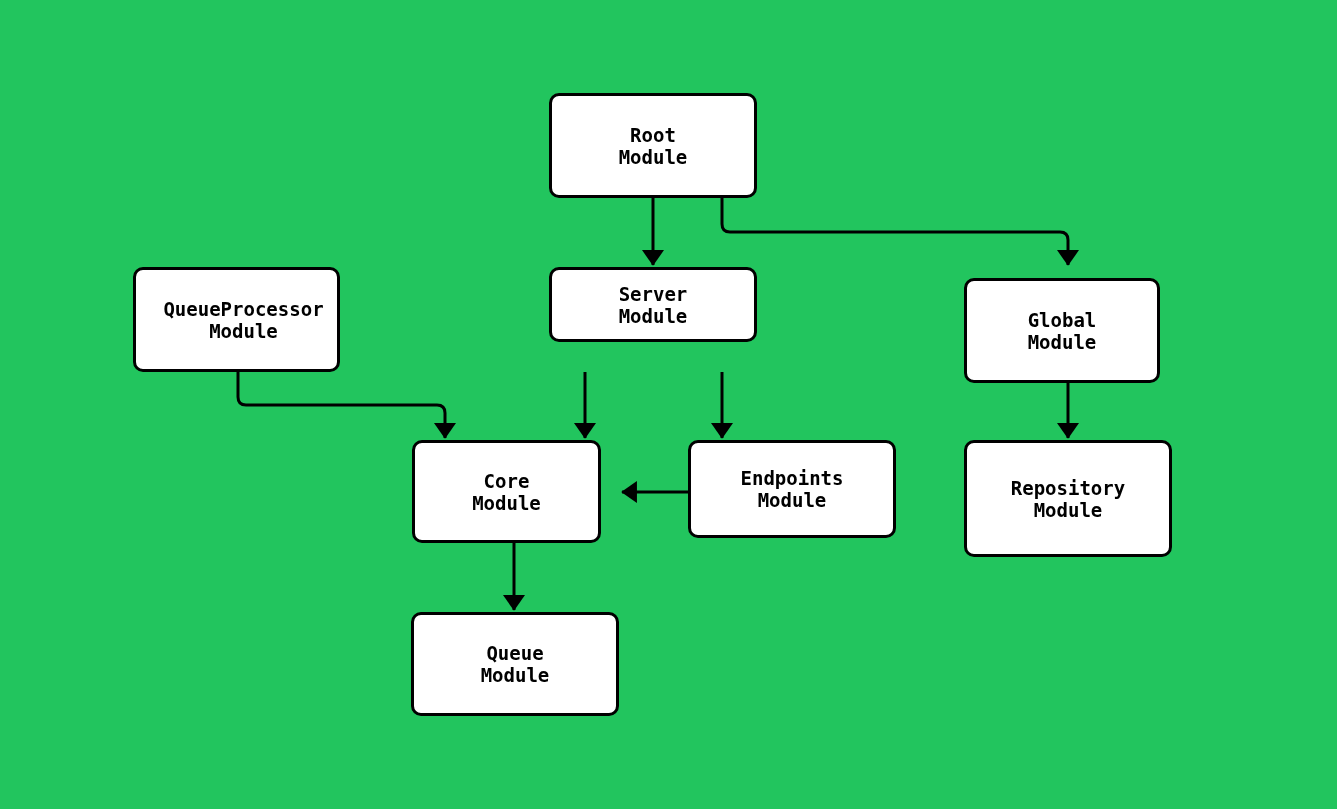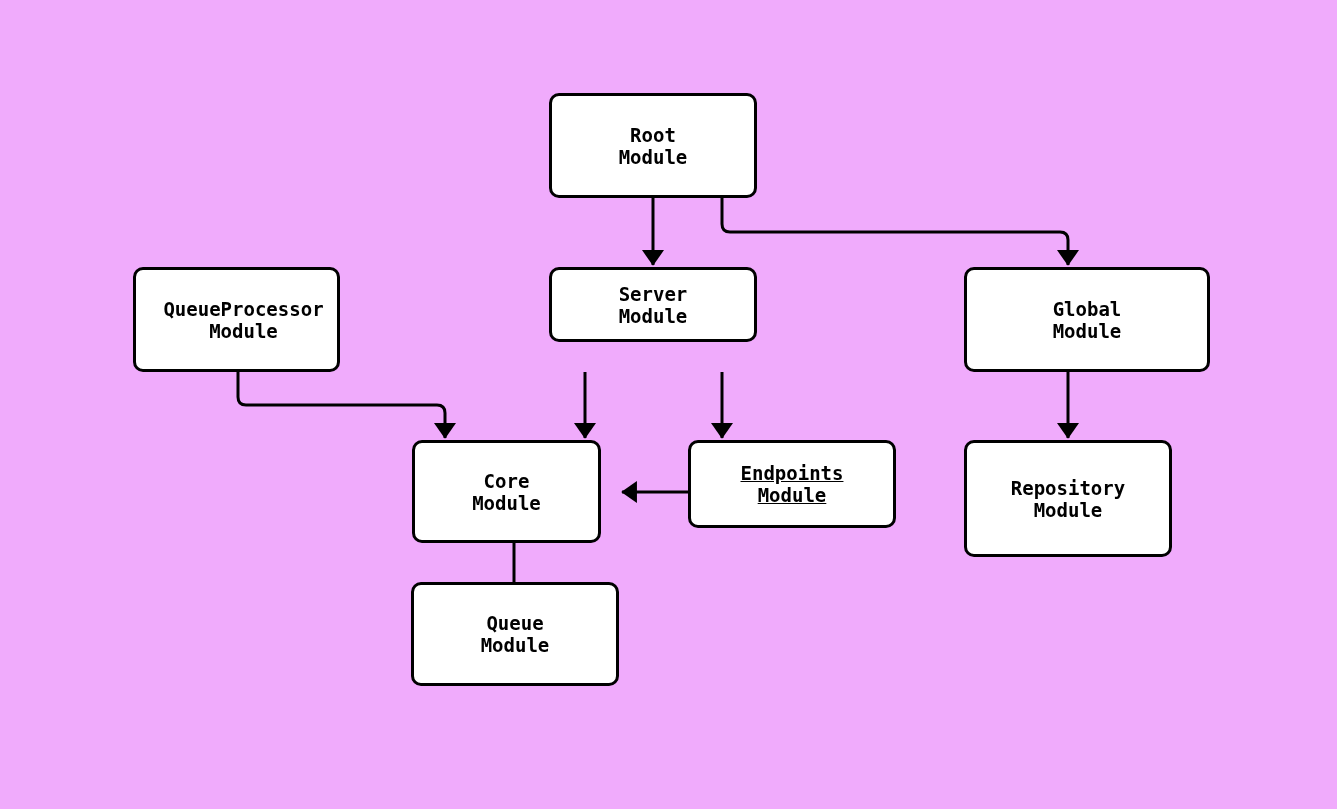--- a/index.html
+++ b/index.html
@@ -4,21 +4,21 @@
 <style>
   html, body {
     margin: 0;
     padding: 0;
     background: #ffffff;
   }
   #canvas {
     position: relative;
     width: 1337px;
     height: 809px;
-    background: #f0abfc;
+    background: #22c55e;
     font-family: "DejaVu Sans Mono", "Liberation Mono", monospace;
     overflow: hidden;
   }
   #edge-layer {
     position: absolute;
     left: 0;
     top: 0;
     width: 1337px;
     height: 809px;
   }
@@ -35,25 +35,25 @@
     font-weight: bold;
     font-size: 19px;
     line-height: 22px;
     color: #000000;
     white-space: pre-line;
     letter-spacing: 0px;
   }
   .node-root          { left: 549px; top:  93px; width: 208px; height: 105px; }
   .node-queueprocessor{ left: 133px; top: 267px; width: 207px; height: 105px; padding-left: 14px; }
   .node-server        { left: 549px; top: 267px; width: 208px; height: 75px; }
-  .node-global        { left: 964px; top: 267px; width: 246px; height: 105px; }
+  .node-global        { left: 964px; top: 278px; width: 196px; height: 105px; }
   .node-core          { left: 412px; top: 440px; width: 189px; height: 103px; }
-  .node-endpoints     { left: 688px; top: 440px; width: 208px; height: 88px; text-decoration: underline; }
+  .node-endpoints     { left: 688px; top: 440px; width: 208px; height: 98px; }
   .node-repository    { left: 964px; top: 440px; width: 208px; height: 117px; }
-  .node-queue         { left: 411px; top: 582px; width: 208px; height: 104px; }
+  .node-queue         { left: 411px; top: 612px; width: 208px; height: 104px; }
   .edge {
     fill: none;
     stroke: #000000;
     stroke-width: 3;
   }
 </style>
 </head>
 <body>
 
 <div id="canvas">

